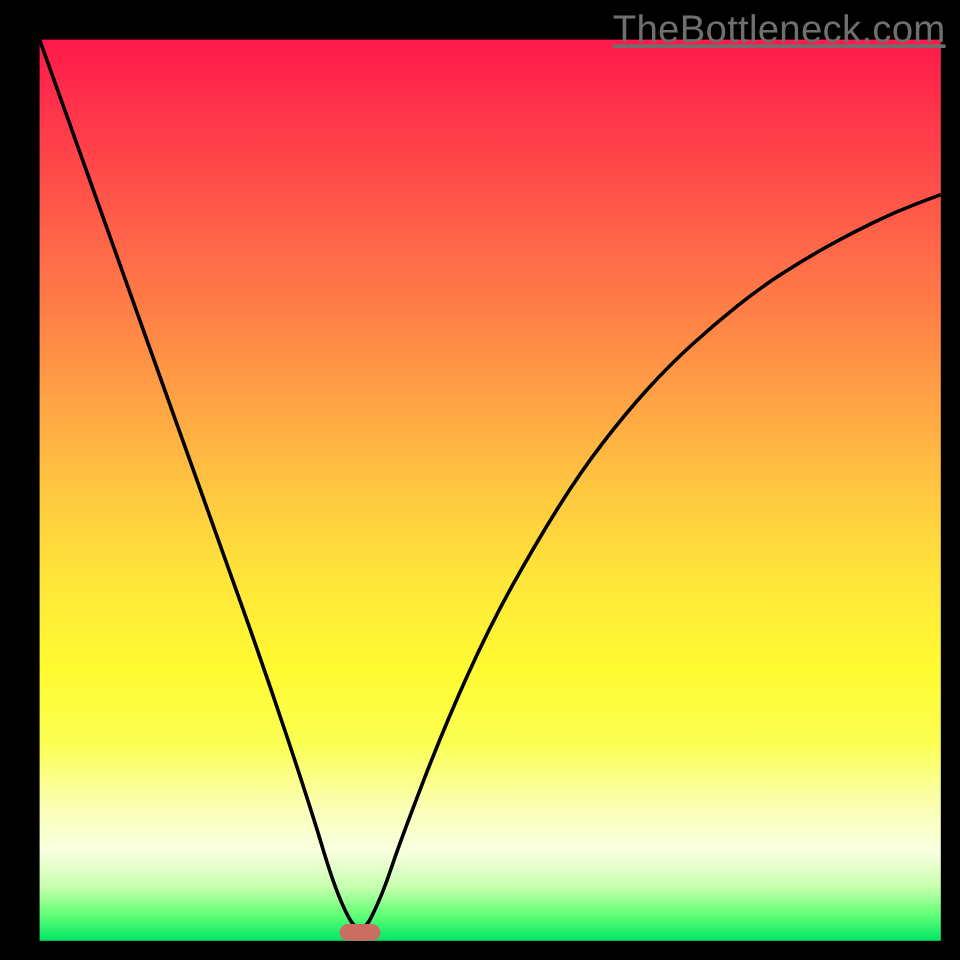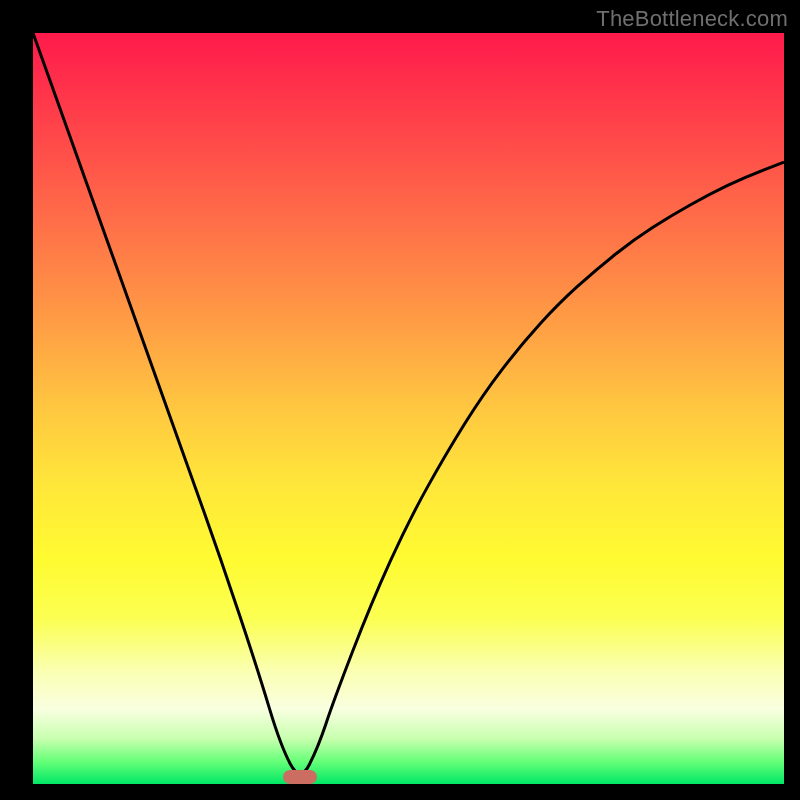--- a/index.html
+++ b/index.html
@@ -40,24 +40,25 @@
       #c7ffae 94%,
       #66ff78 97%,
       #00e765 100%
     );
   }
   .watermark {
     position: absolute;
     top: 6px;
     right: 12px;
     color: #6f6f6f;
-    font-size: 22px;
+    font-size: 32px;
     font-weight: 500;
     letter-spacing: 0.2px;
     white-space: nowrap;
+    text-decoration: underline;
   }
   svg.curve {
     position: absolute;
     left: 0;
     top: 0;
     width: 751px;
     height: 751px;
     overflow: visible;
   }
   .marker {

